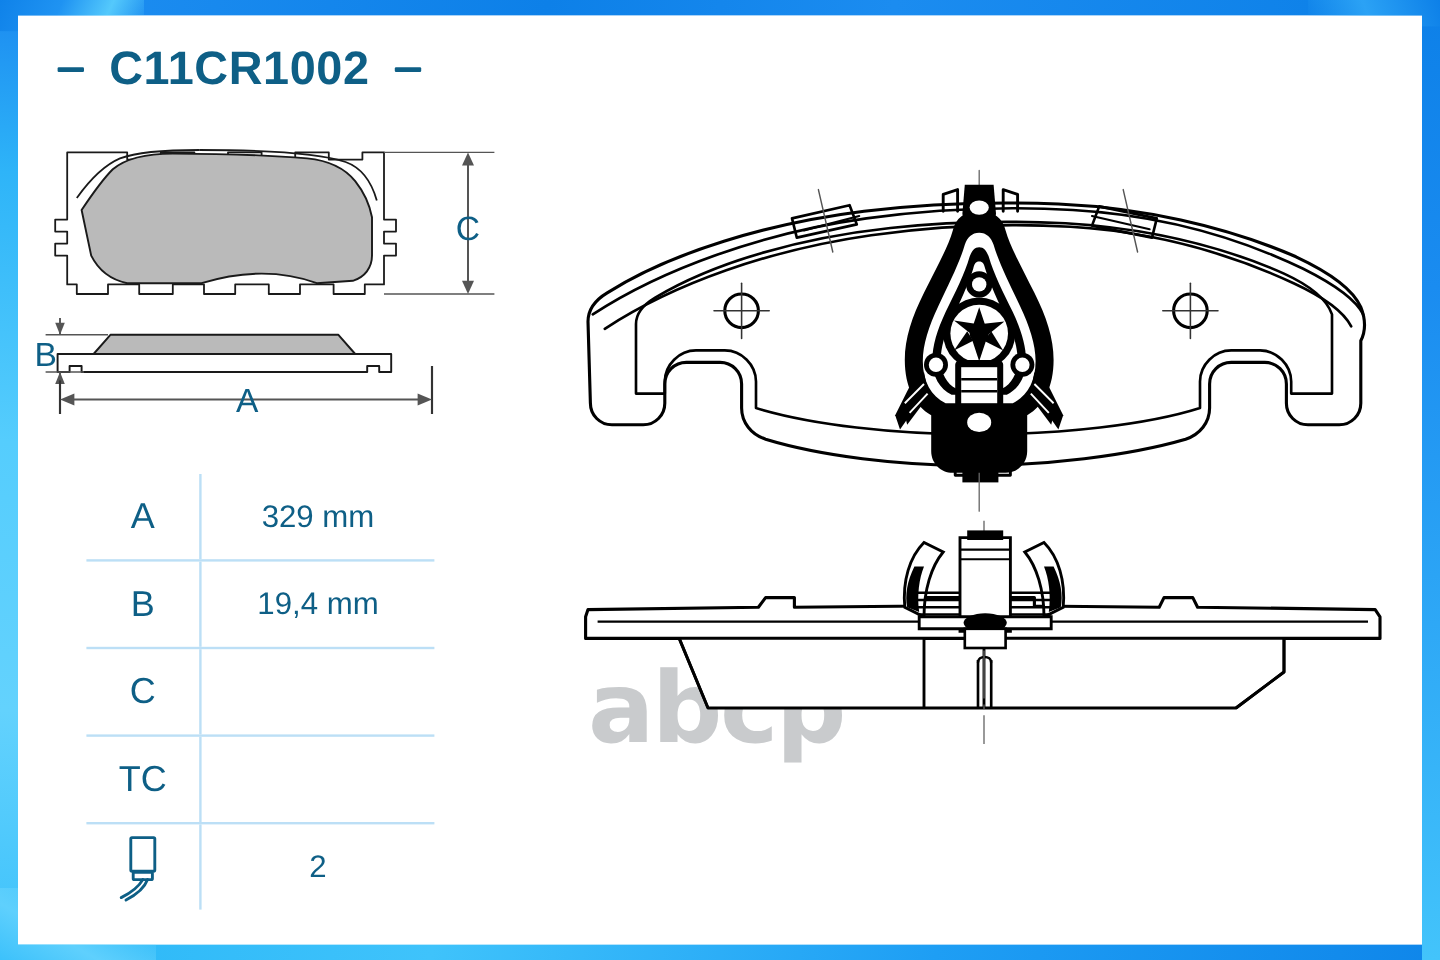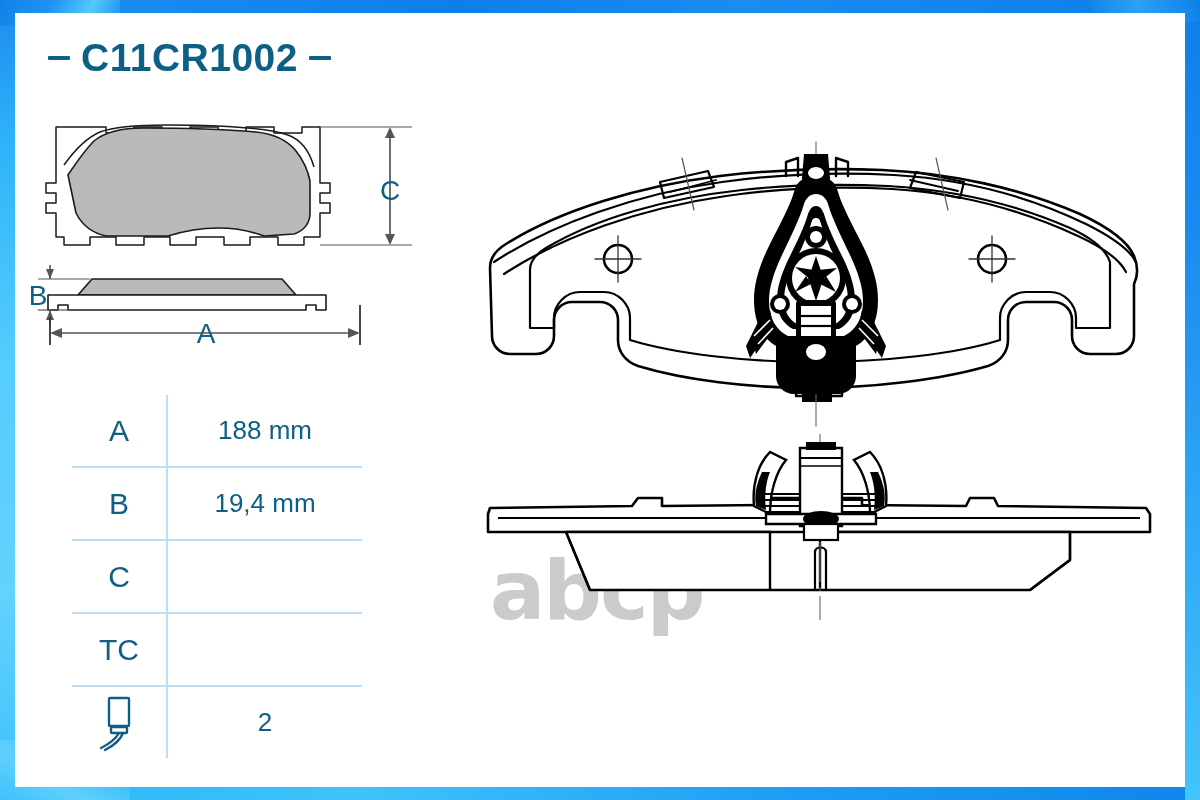--- a/index.html
+++ b/index.html
@@ -22,21 +22,21 @@
     background:linear-gradient(175deg,#0d80e8 0%,#1a8cf0 30%,#2ea8f6 65%,#43c4fb 100%);}
   .corner-tl{left:0;top:0;width:120px;height:26px;
     background:linear-gradient(115deg,#0f82e9 0%,#1f93f2 40%,#54c9fc 72%,rgba(90,210,253,0) 100%);}
   .corner-tr{right:0;top:0;width:110px;height:22px;
     background:linear-gradient(250deg,#0d80e8 0%,#2ba2f5 55%,rgba(70,200,252,0) 100%);}
   .corner-bl{left:0;bottom:0;width:130px;height:60px;
     background:linear-gradient(30deg,#3cc1fb 0%,#5fd0fd 35%,rgba(120,220,254,0) 78%);}
   .inner-white{position:absolute;left:15px;top:13px;width:1170px;height:774px;background:#ffffff;}
 
   
-  #title-row{position:absolute;left:48px;top:38px;display:flex;align-items:center;gap:11px;}
+  #title-row{position:absolute;left:48px;top:38px;display:flex;align-items:center;gap:21px;}
   .title-dash{width:22px;height:4px;background:#0e5f86;border-radius:1px;}
   #title-text{font-size:39px;font-weight:bold;color:#0e5f86;letter-spacing:.5px;
     font-family:"Liberation Sans","DejaVu Sans",sans-serif;line-height:1;}
 
   
   #watermark{position:absolute;left:490px;top:543px;font-size:82px;color:#c9cbcd;
     font-weight:bold;letter-spacing:-2px;font-family:"DejaVu Sans",sans-serif;
     z-index:1;user-select:none;}
 
   
@@ -332,21 +332,21 @@
       <path d="M296 84 L406 84 L406 94 L296 94 Z" fill="#ffffff" stroke="#000" stroke-width="2.4"></path>
       <ellipse cx="351" cy="89" rx="18" ry="8" fill="#000000" stroke="none"></ellipse>
       <rect x="334" y="94" width="34" height="16" fill="#ffffff" stroke="#000" stroke-width="2.2"></rect>
     </g>
   </svg>
 
   <div id="spec-table">
 
     <div class="spec-row">
       <div class="spec-key">A</div>
-      <div class="spec-val">188 mm</div>
+      <div class="spec-val">329 mm</div>
     </div>
 
     <div class="spec-row">
       <div class="spec-key">B</div>
       <div class="spec-val">19,4 mm</div>
     </div>
 
     <div class="spec-row">
       <div class="spec-key">C</div>
     </div>

